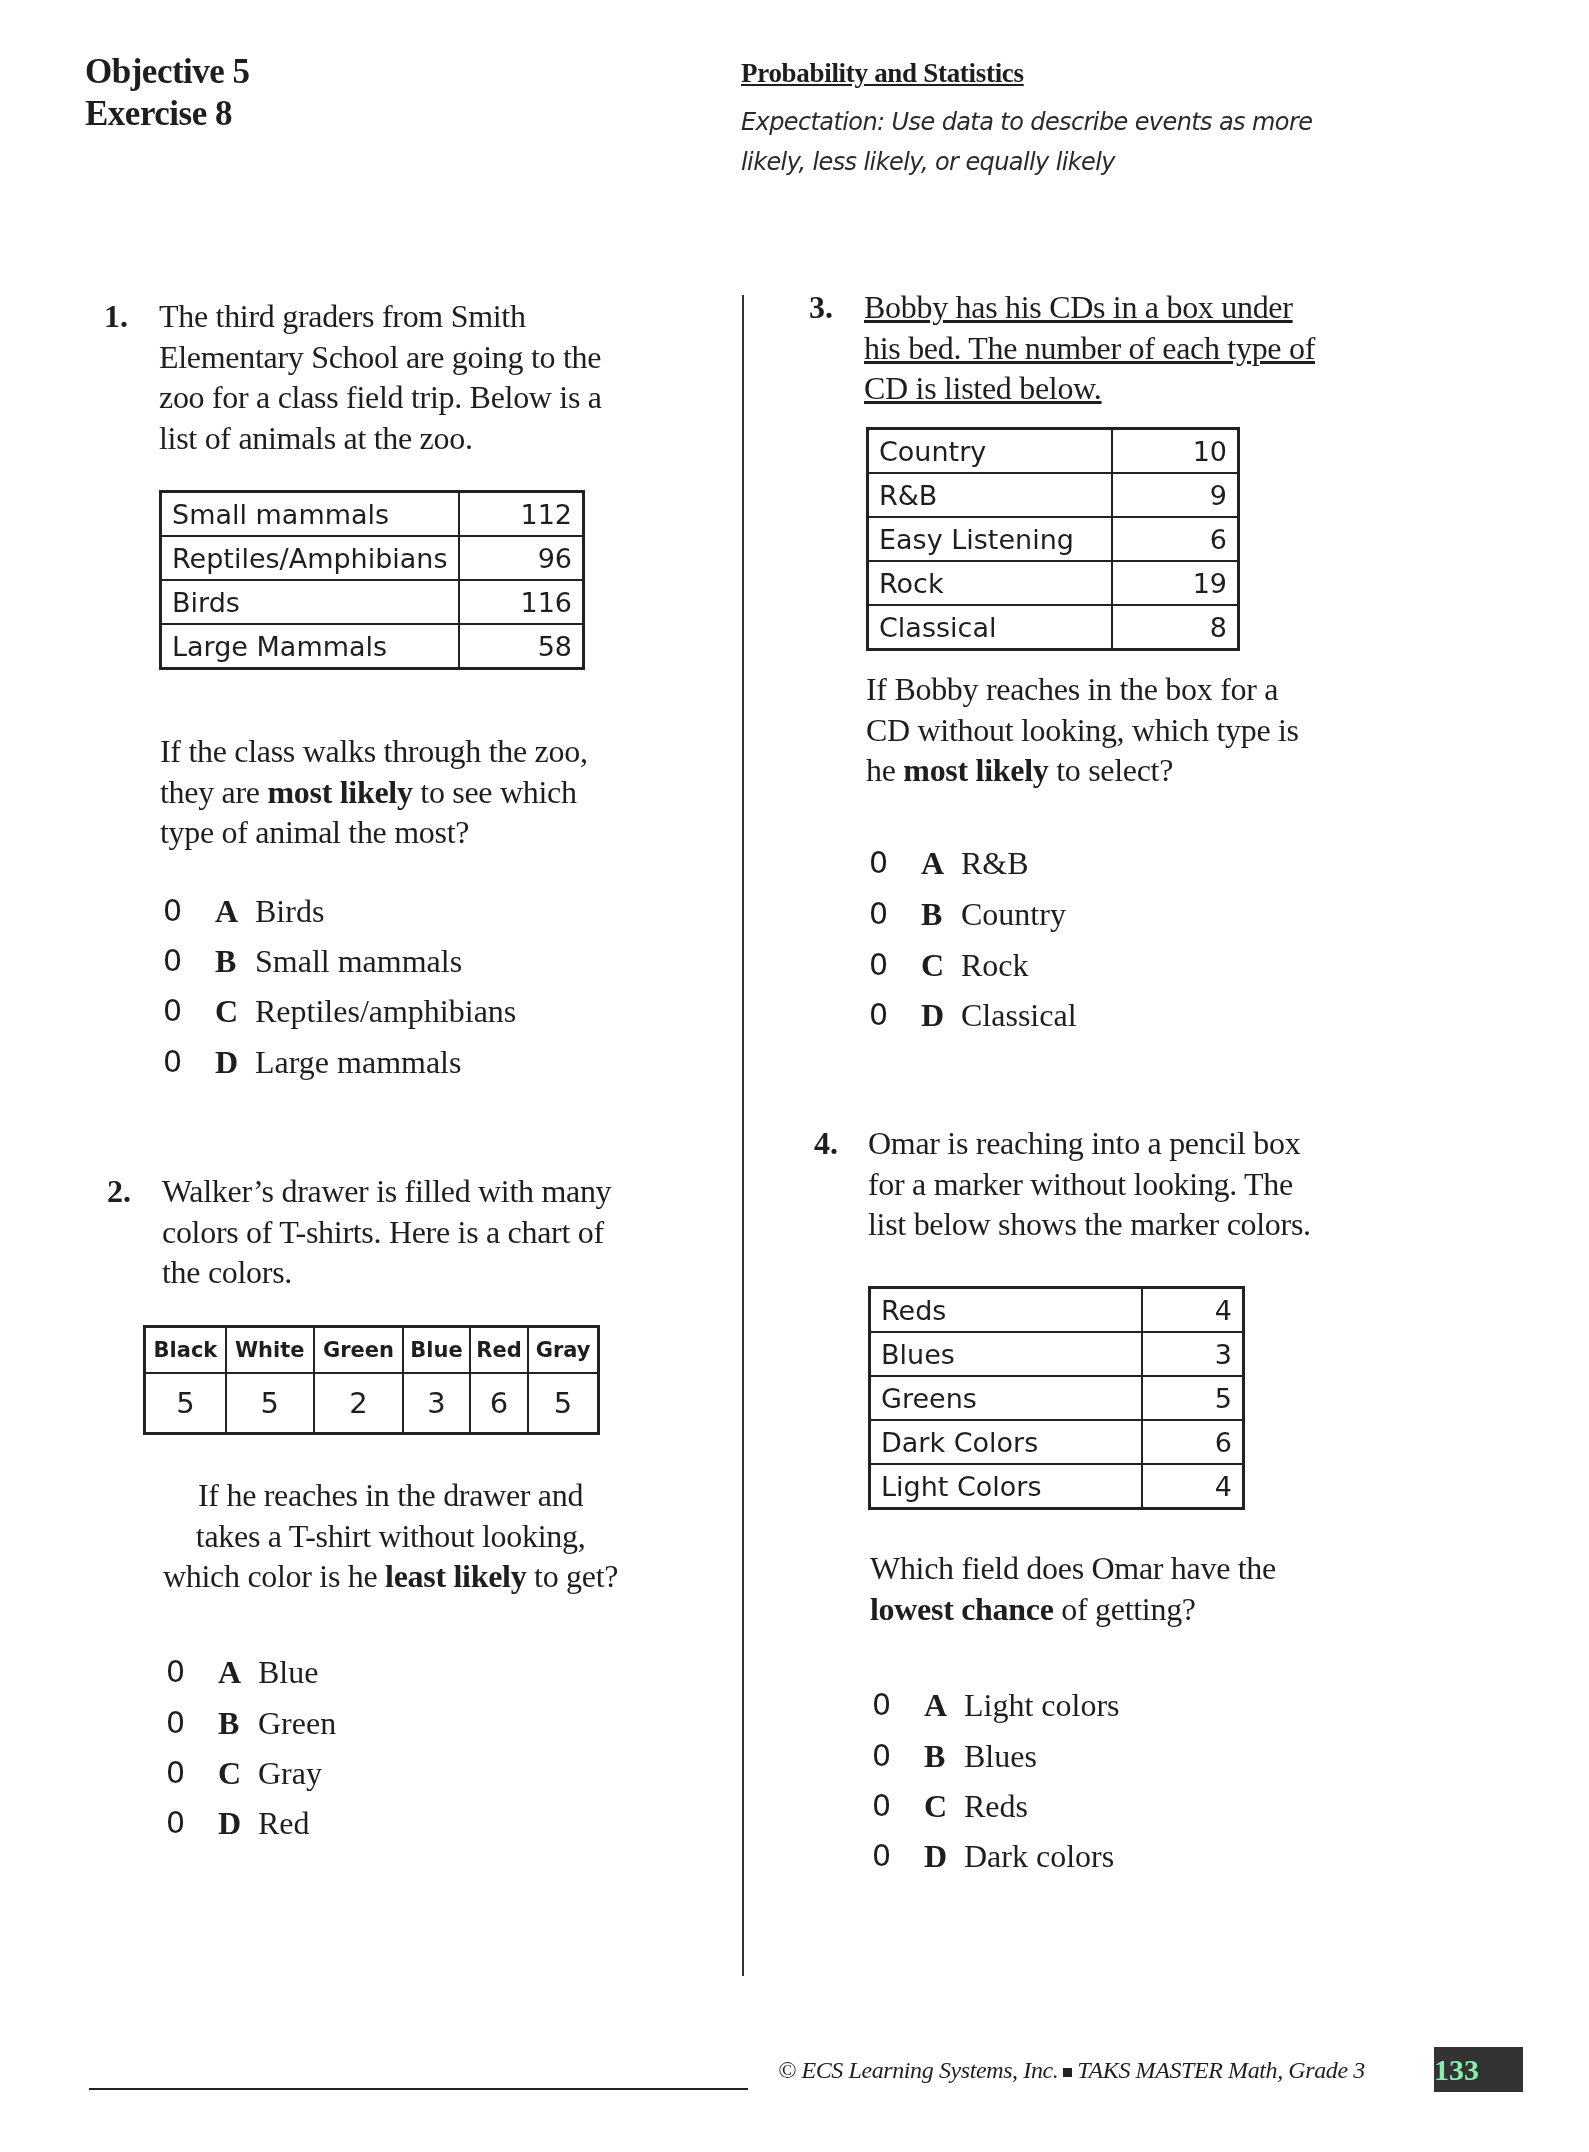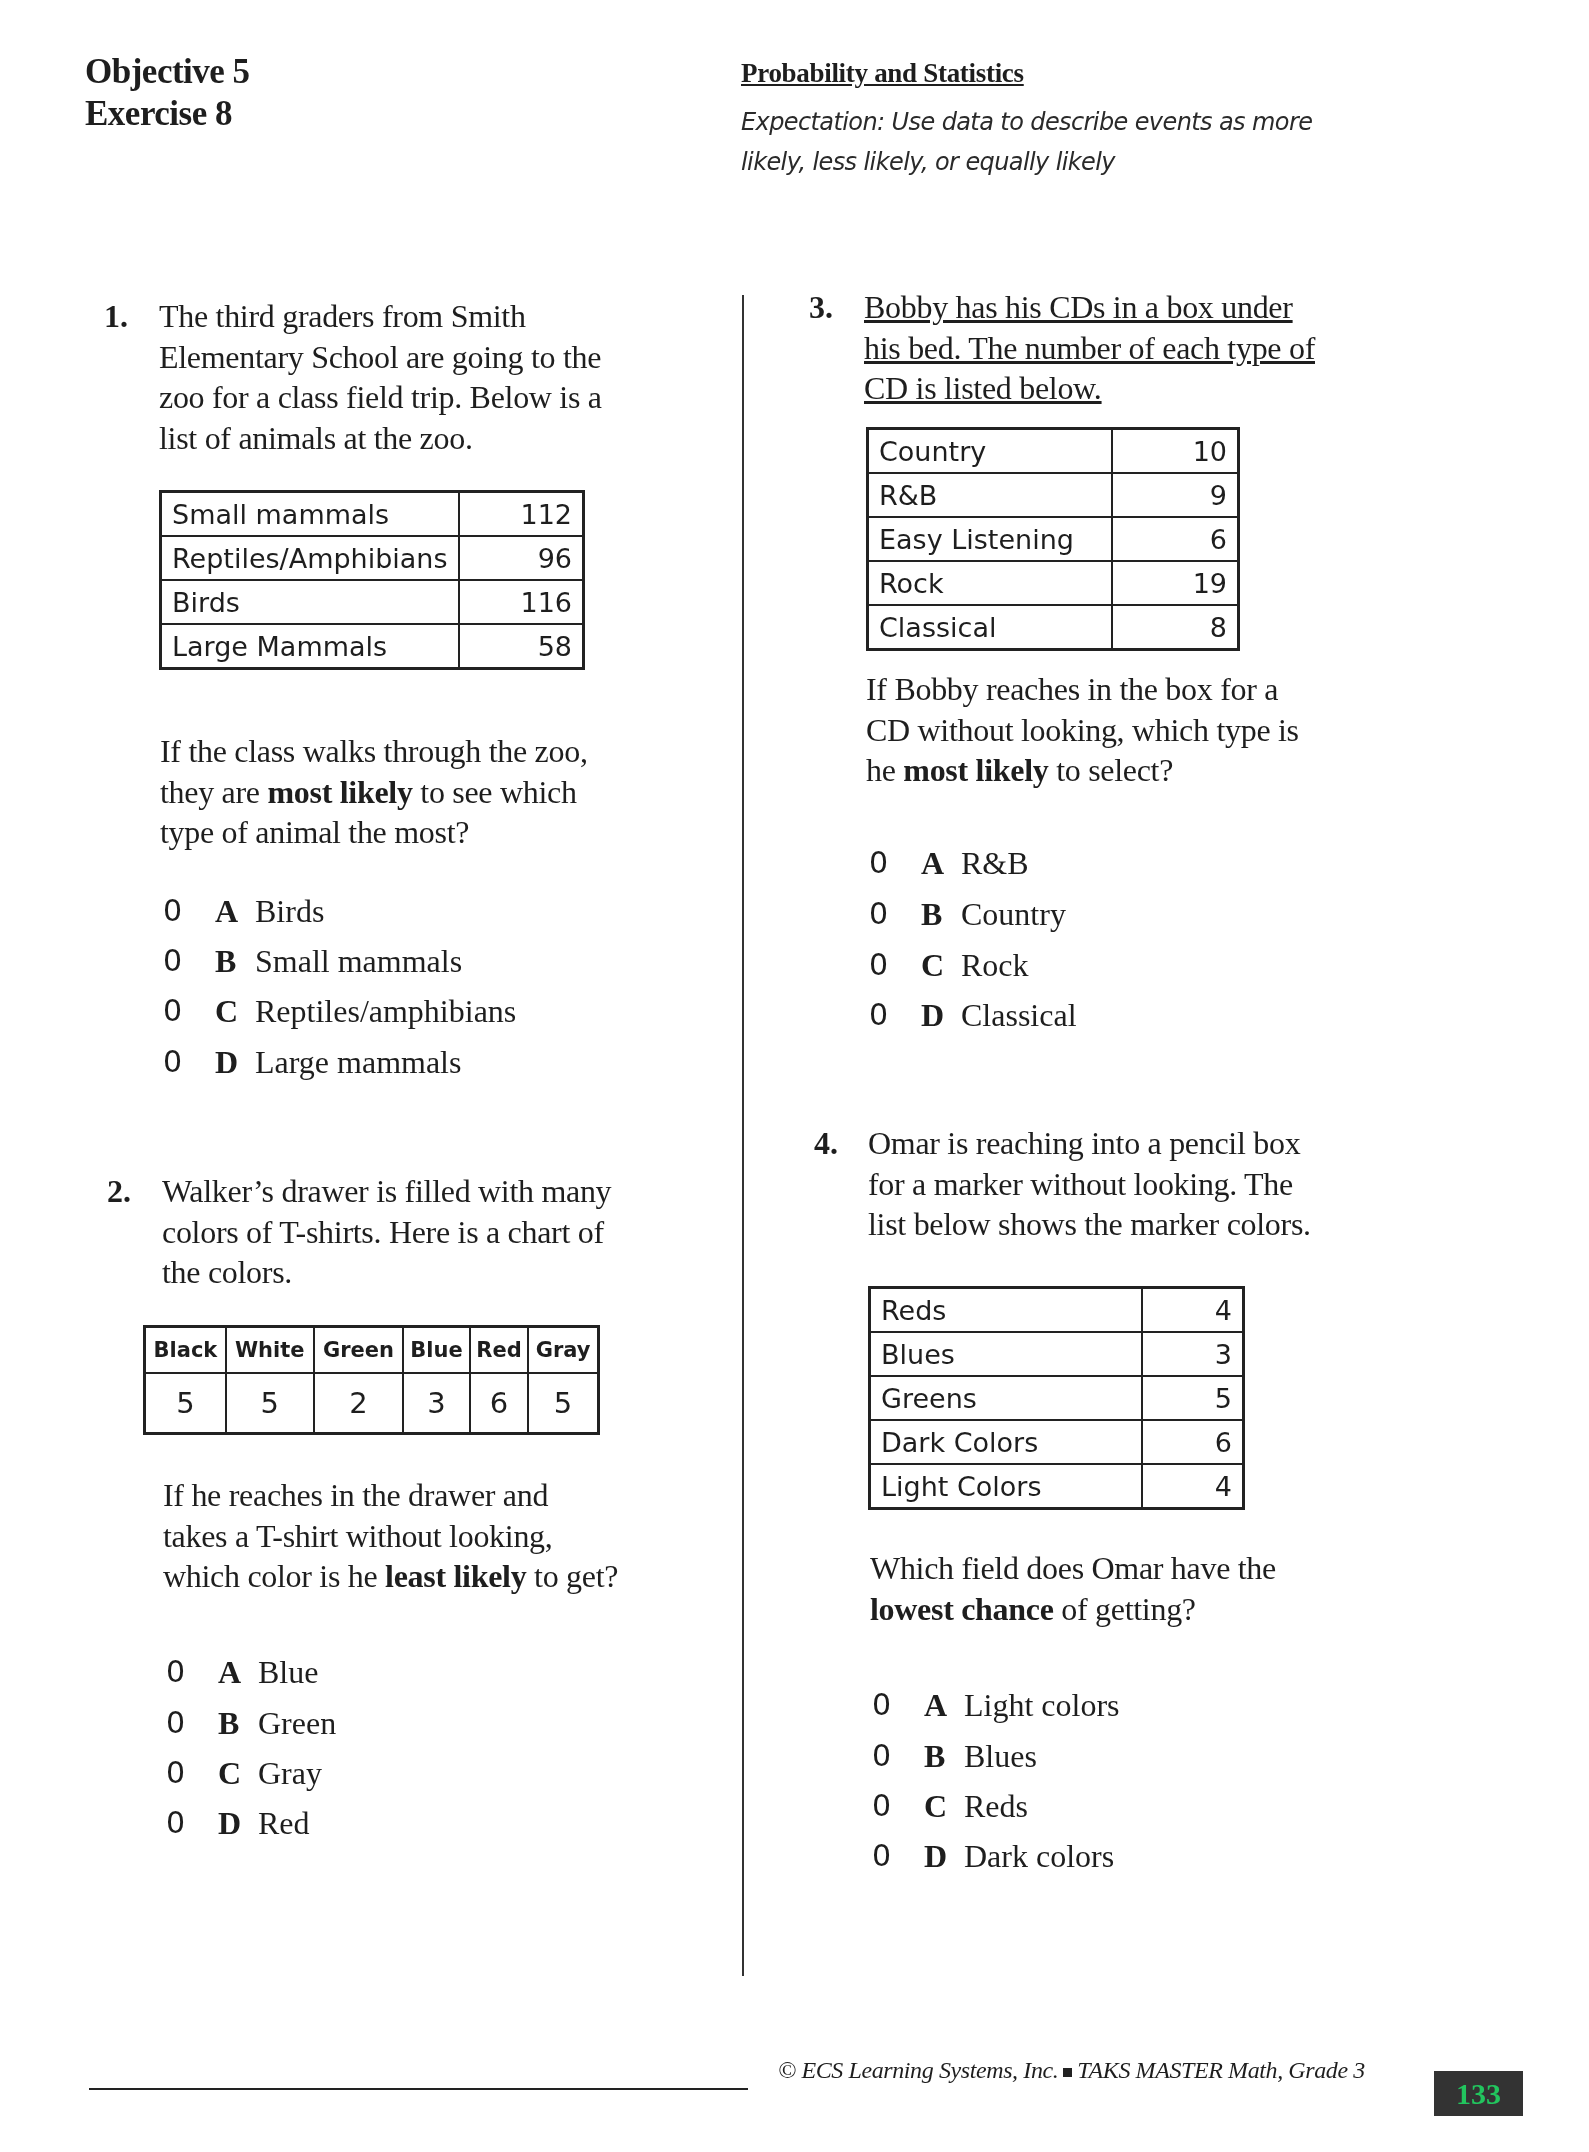--- a/index.html
+++ b/index.html
@@ -19,21 +19,21 @@
   table.wide td{text-align:center;padding:0;}
   table.wide tr.head td{font-size:21px;font-weight:bold;height:44px;}
   table.wide tr.vals td{font-size:29px;height:58px;}
   .opt{position:absolute;font-size:32px;line-height:40px;white-space:nowrap;}
   .opt .bubble{position:absolute;left:0;top:0;font-family:"DejaVu Sans",sans-serif;font-size:30px;}
   .opt .letter{position:absolute;left:52px;top:0;font-weight:bold;}
   .opt .text{position:absolute;left:92px;top:0;}
   .footline{left:89px;top:2088px;width:659px;height:2px;background:#222;}
   .foottext{left:778px;top:2054px;font-style:italic;font-size:24px;line-height:32px;letter-spacing:-0.4px;white-space:nowrap;}
   .foottext .sq{display:inline-block;width:9px;height:9px;background:#222;margin:0 5px;vertical-align:middle;}
-  .pagebox{left:1434px;top:2047px;width:89px;height:45px;background:#333;color:#22c55e;font-weight:bold;font-size:30px;line-height:45px;text-align:center;margin-top:24px;}
+  .pagebox{left:1434px;top:2047px;width:89px;height:45px;background:#333;color:#86efac;font-weight:bold;font-size:30px;line-height:45px;}
 </style>
 </head>
 <body>
 
 <div class="abs hdr-left" style="top:52px;">Objective 5</div>
 <div class="abs hdr-left" style="top:94px;">Exercise 8</div>
 <div class="abs subject">Probability and Statistics</div>
 <div class="abs expect">
   <div>Expectation: Use data to describe events as more</div>
   <div>likely, less likely, or equally likely</div>
@@ -116,21 +116,21 @@
     <tr class="vals">
       <td>5</td>
       <td>5</td>
       <td>2</td>
       <td>3</td>
       <td>6</td>
       <td>5</td>
     </tr>
   </tbody>
     </table>
-  <div class="abs qtext" style="left:163px;top:1475px;">
+  <div class="abs qtext" style="left:163px;top:1475px;text-align:center;">
     <div>If he reaches in the drawer and</div>
     <div>takes a T-shirt without looking,</div>
     <div><span>which color is he </span><b>least likely</b><span> to get?</span></div>
   </div>
   <div class="opt" style="left:166px;top:1652px;">
       <span class="bubble">0</span>
       <span class="letter">A</span>
       <span class="text">Blue</span>
     </div>
   <div class="opt" style="left:166px;top:1703px;">

